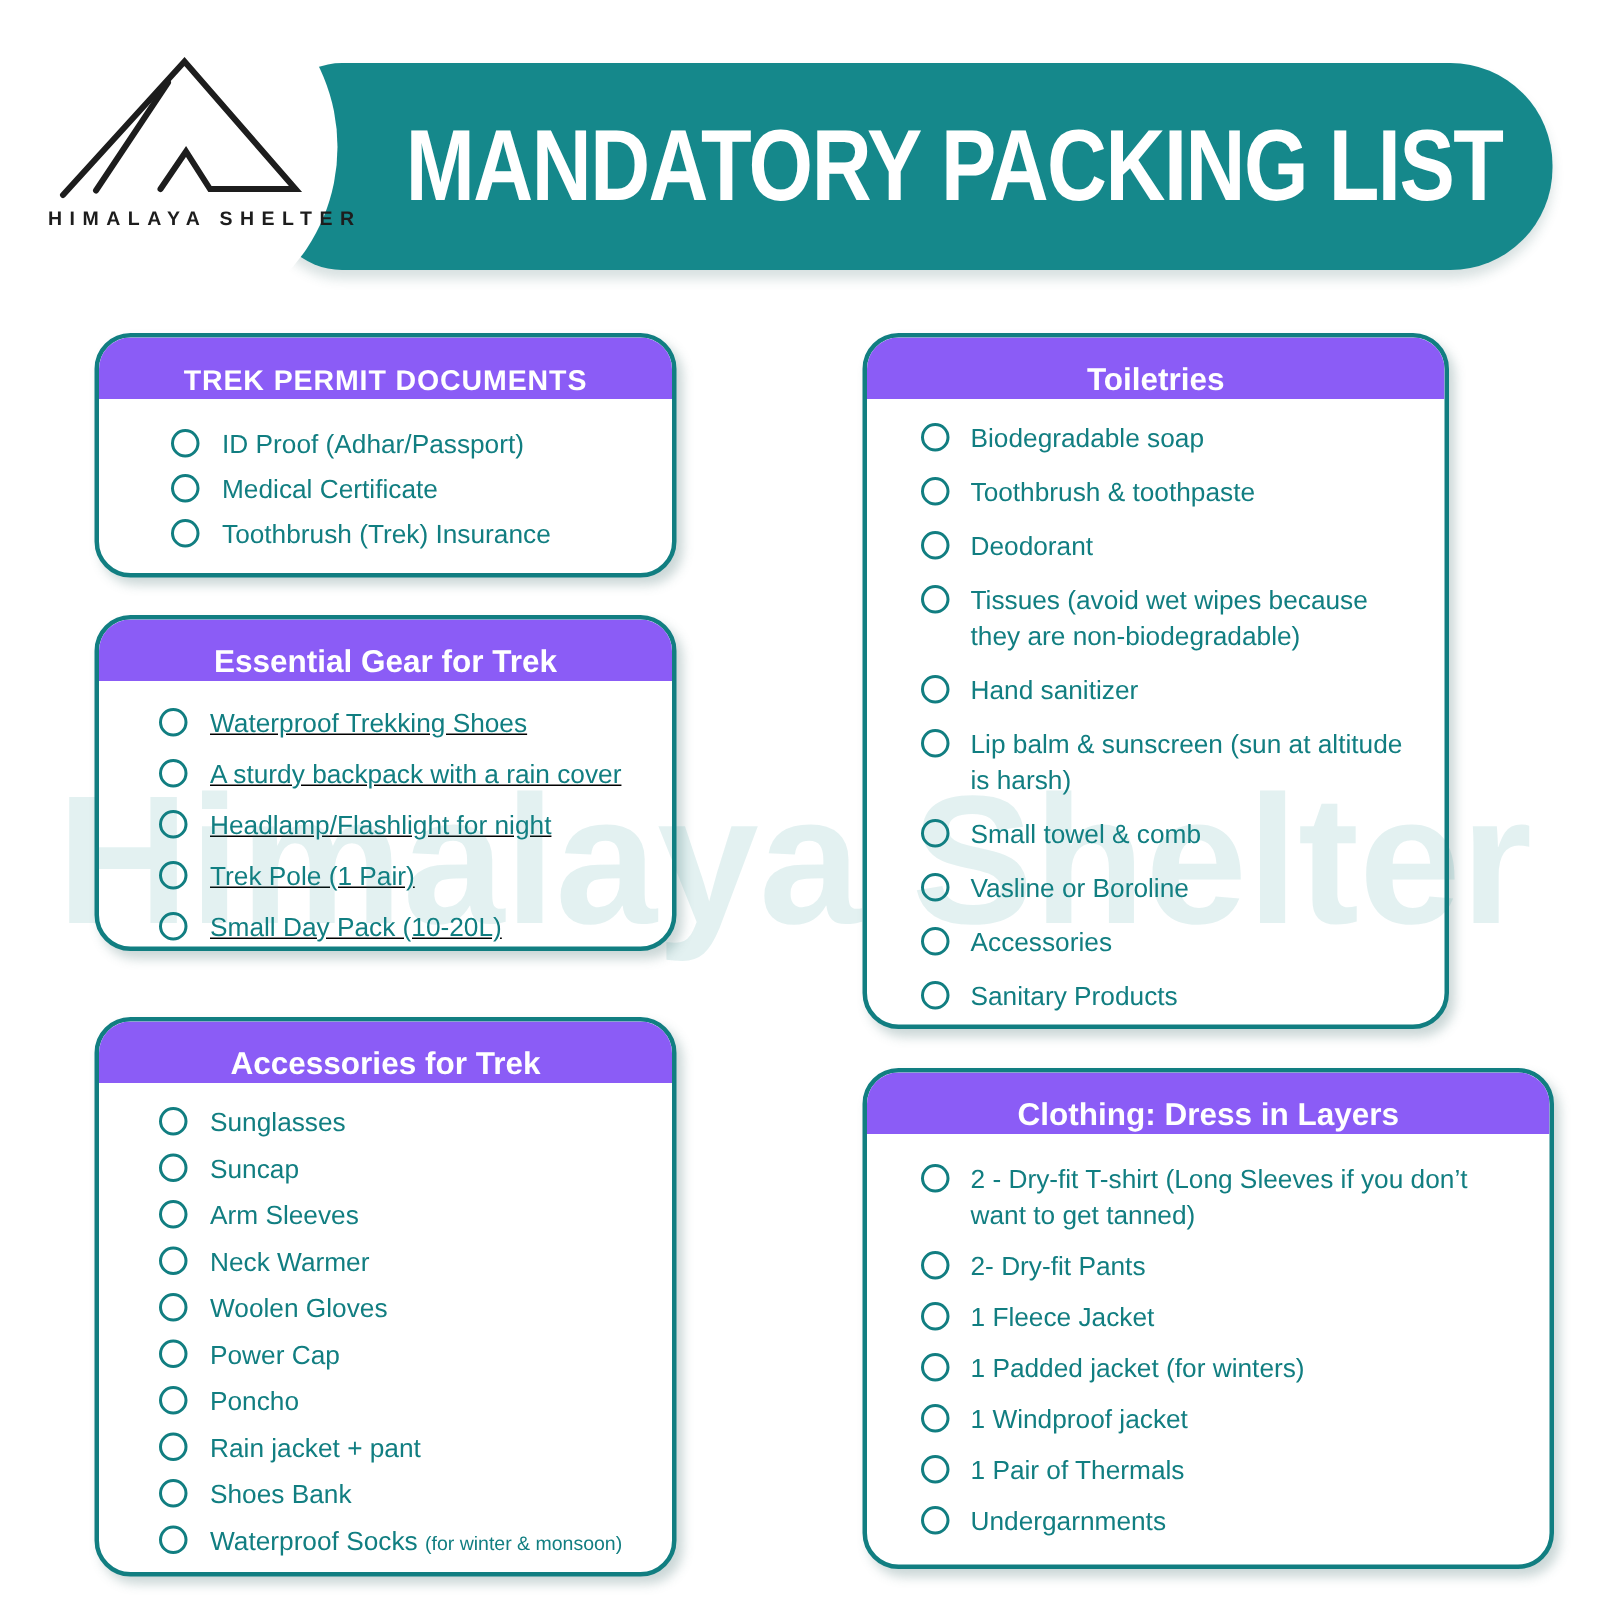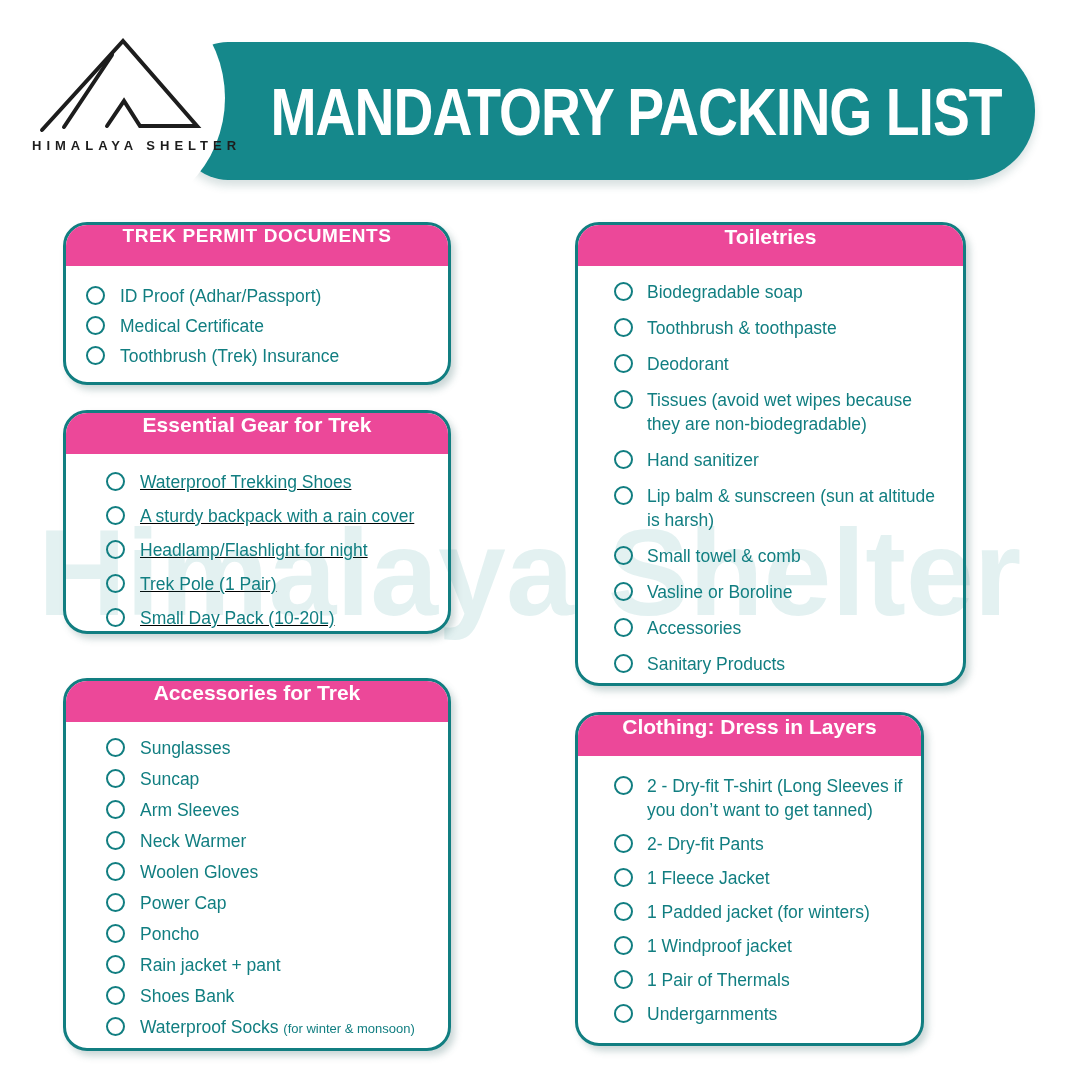--- a/index.html
+++ b/index.html
@@ -40,46 +40,46 @@
     color:rgba(23,137,140,0.12);pointer-events:none;
   }
   
   .card{
     position:absolute;box-sizing:border-box;
     background:#ffffff;border:3px solid #117e81;border-radius:24px;
     overflow:hidden;z-index:5;
     box-shadow:4px 5px 7px rgba(70,110,110,.28);
   }
   .card-header{
-    background:#ec4899;color:#ffffff;
-    height:41px;display:flex;align-items:flex-start;justify-content:center;
+    background:#8b5cf6;color:#ffffff;
+    height:41px;display:flex;align-items:flex-end;justify-content:center;
     font-weight:700;font-size:21px;
   }
   .card-permit .card-header{font-size:19px;letter-spacing:.6px;}
   .card-body{display:flex;flex-direction:column;box-sizing:border-box;}
   .item{display:flex;align-items:flex-start;}
   .circle{
     width:19px;height:19px;border:2.5px solid #117e81;border-radius:50%;
     box-sizing:border-box;flex-shrink:0;margin-top:2px;background:transparent;
   }
   .item-text{
     color:#117e81;font-size:17.5px;line-height:24px;
   }
   .item-note{font-size:13px;color:#117e81;}
   
   .card-permit{left:63px;top:222px;width:388px;height:163px;}
   .card-gear{left:63px;top:410px;width:388px;height:224px;}
   .card-accessories{left:63px;top:678px;width:388px;height:373px;}
-  .card-permit .card-body{padding:18px 8px 0 20px;gap:6px;}
+  .card-permit .card-body{padding:18px 8px 0 48px;gap:6px;}
   .card-gear .card-body{padding:16px 8px 0 40px;gap:10px;text-decoration:underline;}
   .card-accessories .card-body{padding:14px 8px 0 40px;gap:7px;}
   .card-permit .circle,.card-gear .circle,.card-accessories .circle{margin-right:15px;}
   
   .card-toiletries{left:575px;top:222px;width:391px;height:464px;}
-  .card-clothing{left:575px;top:712px;width:349px;height:334px;}
+  .card-clothing{left:575px;top:712px;width:461px;height:334px;}
   .card-toiletries .card-body{padding:14px 16px 0 36px;gap:12px;}
   .card-clothing .card-body{padding:18px 16px 0 36px;gap:10px;}
   .card-toiletries .circle,.card-clothing .circle{margin-right:14px;}
 </style>
 </head>
 <body>
 
 <div class="banner">
   <span class="banner-title">MANDATORY PACKING LIST</span>
 </div>

